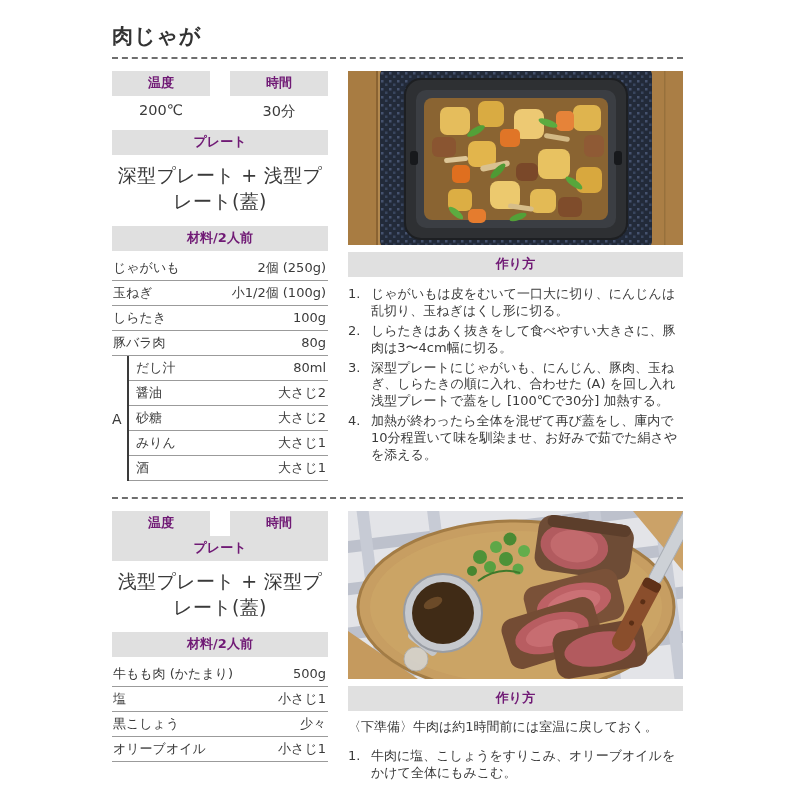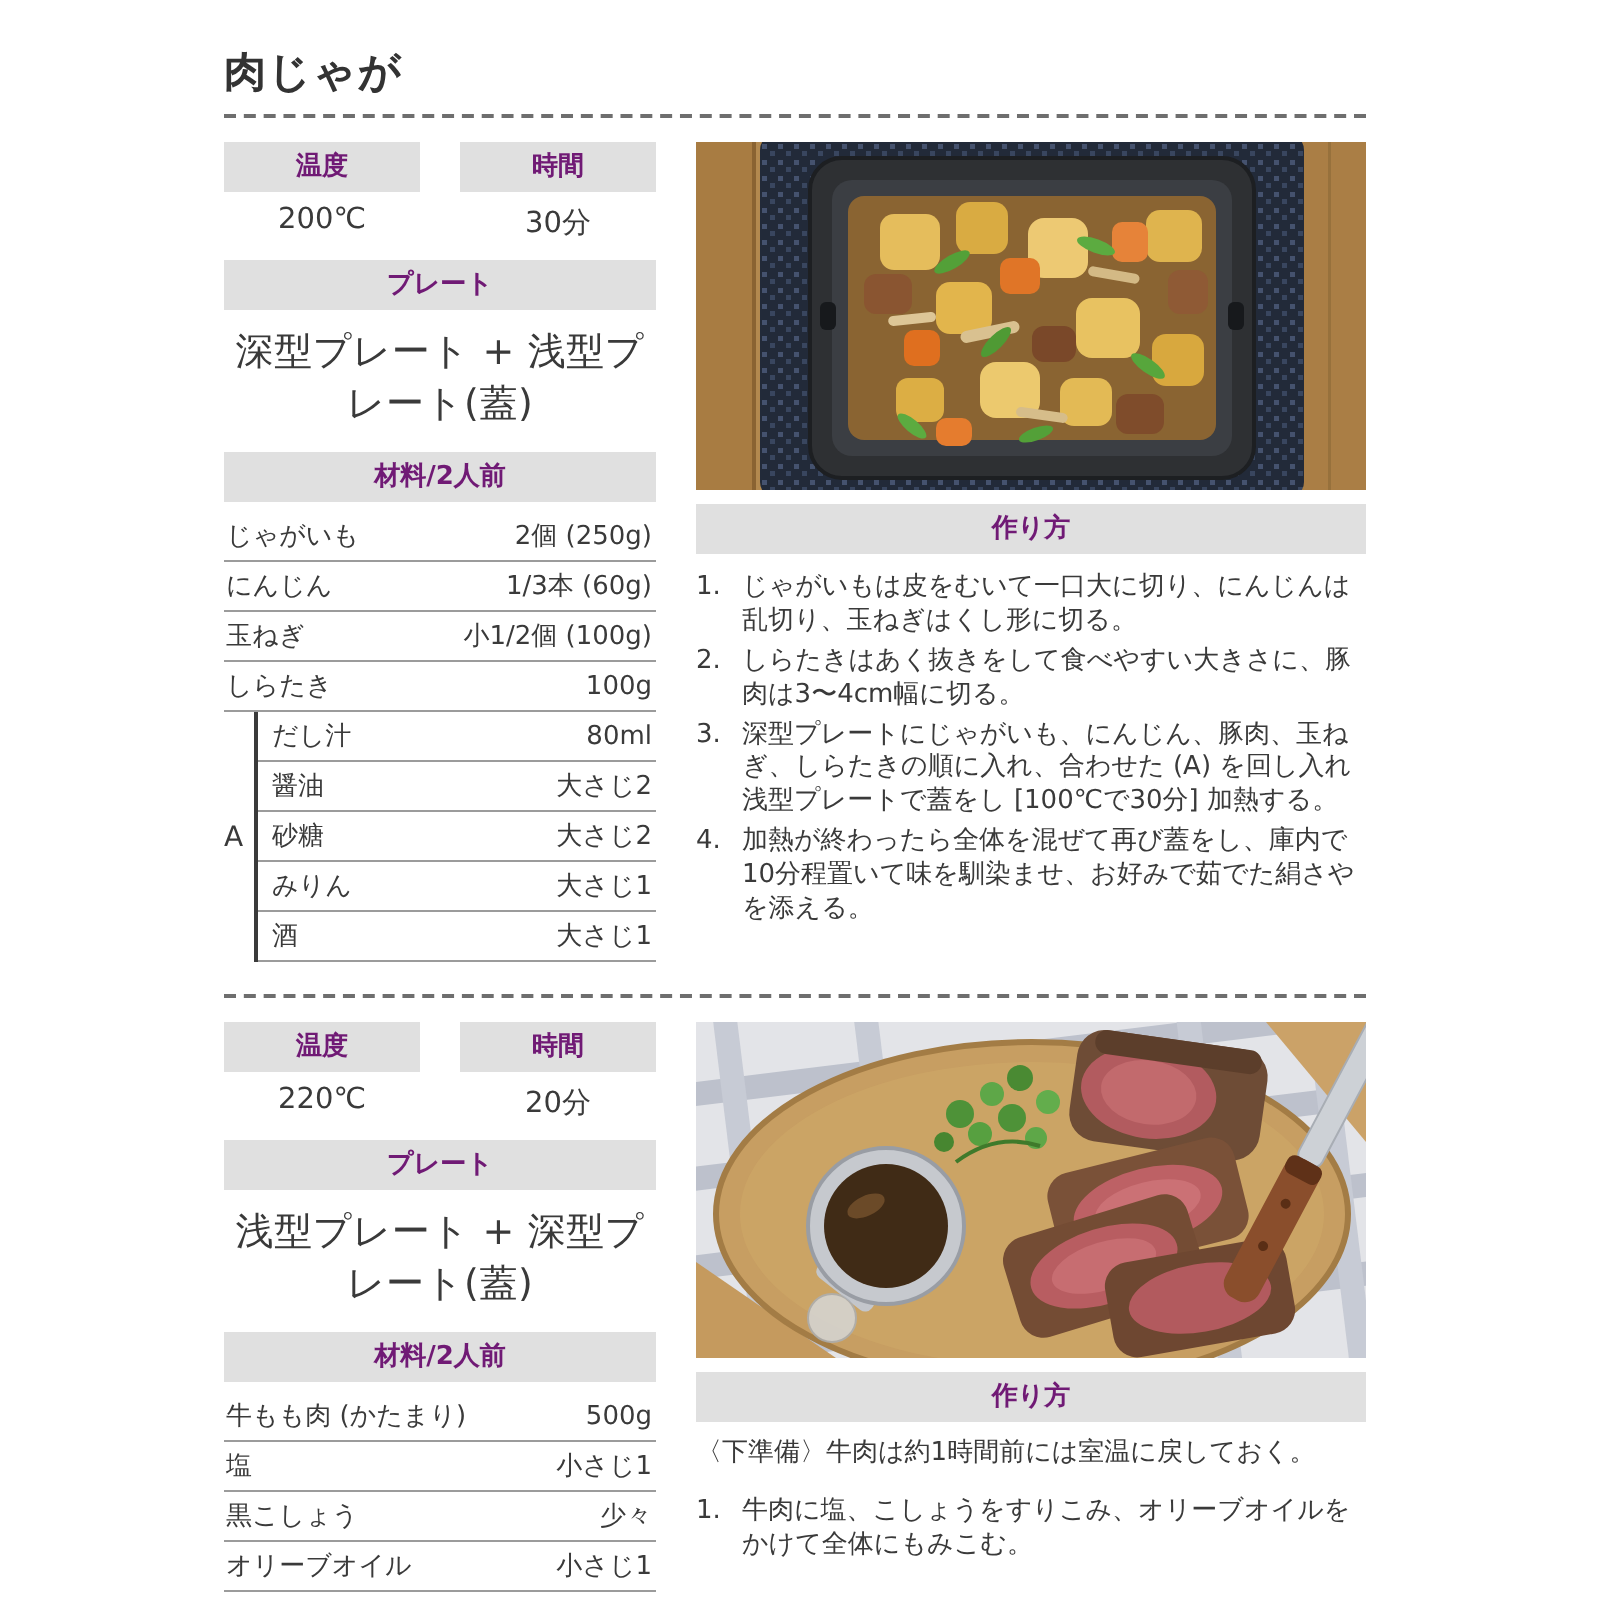--- a/index.html
+++ b/index.html
@@ -64,30 +64,30 @@
         </div>
         <div class="bar">プレート</div>
         <div class="plate-val">深型プレート + 浅型プレート(蓋)</div>
         <div class="bar">材料/2人前</div>
         <div class="ing-table">
           <div class="ing-row">
             <span class="ing-name">じゃがいも</span>
             <span class="ing-amt">2個 (250g)</span>
           </div>
           <div class="ing-row">
-            <span class="ing-name">にんじん</span>
-            <span class="ing-amt">1/3本 (60g)</span>
-          </div>
-          <div class="ing-row">
             <span class="ing-name">玉ねぎ</span>
             <span class="ing-amt">小1/2個 (100g)</span>
           </div>
           <div class="ing-row">
             <span class="ing-name">しらたき</span>
             <span class="ing-amt">100g</span>
+          </div>
+          <div class="ing-row">
+            <span class="ing-name">豚バラ肉</span>
+            <span class="ing-amt">80g</span>
           </div>
           <div class="a-group">
             <div class="a-side">A</div>
             <div class="a-rows">
               <div class="ing-row">
                 <span class="ing-name">だし汁</span>
                 <span class="ing-amt">80ml</span>
               </div>
               <div class="ing-row">
                 <span class="ing-name">醤油</span>
@@ -196,24 +196,20 @@
   </section>
 
   <section class="recipe section-2">
     <hr class="dash-divider">
     <div class="cols">
 
       <div class="left-col">
         <div class="tt-row">
           <div class="bar tt-box">温度</div>
           <div class="bar tt-box">時間</div>
-        </div>
-        <div class="tt-vals">
-          <div class="tt-val">220℃</div>
-          <div class="tt-val">20分</div>
         </div>
         <div class="bar">プレート</div>
         <div class="plate-val">浅型プレート + 深型プレート(蓋)</div>
         <div class="bar">材料/2人前</div>
         <div class="ing-table">
           <div class="ing-row">
             <span class="ing-name">牛もも肉 (かたまり)</span>
             <span class="ing-amt">500g</span>
           </div>
           <div class="ing-row">

